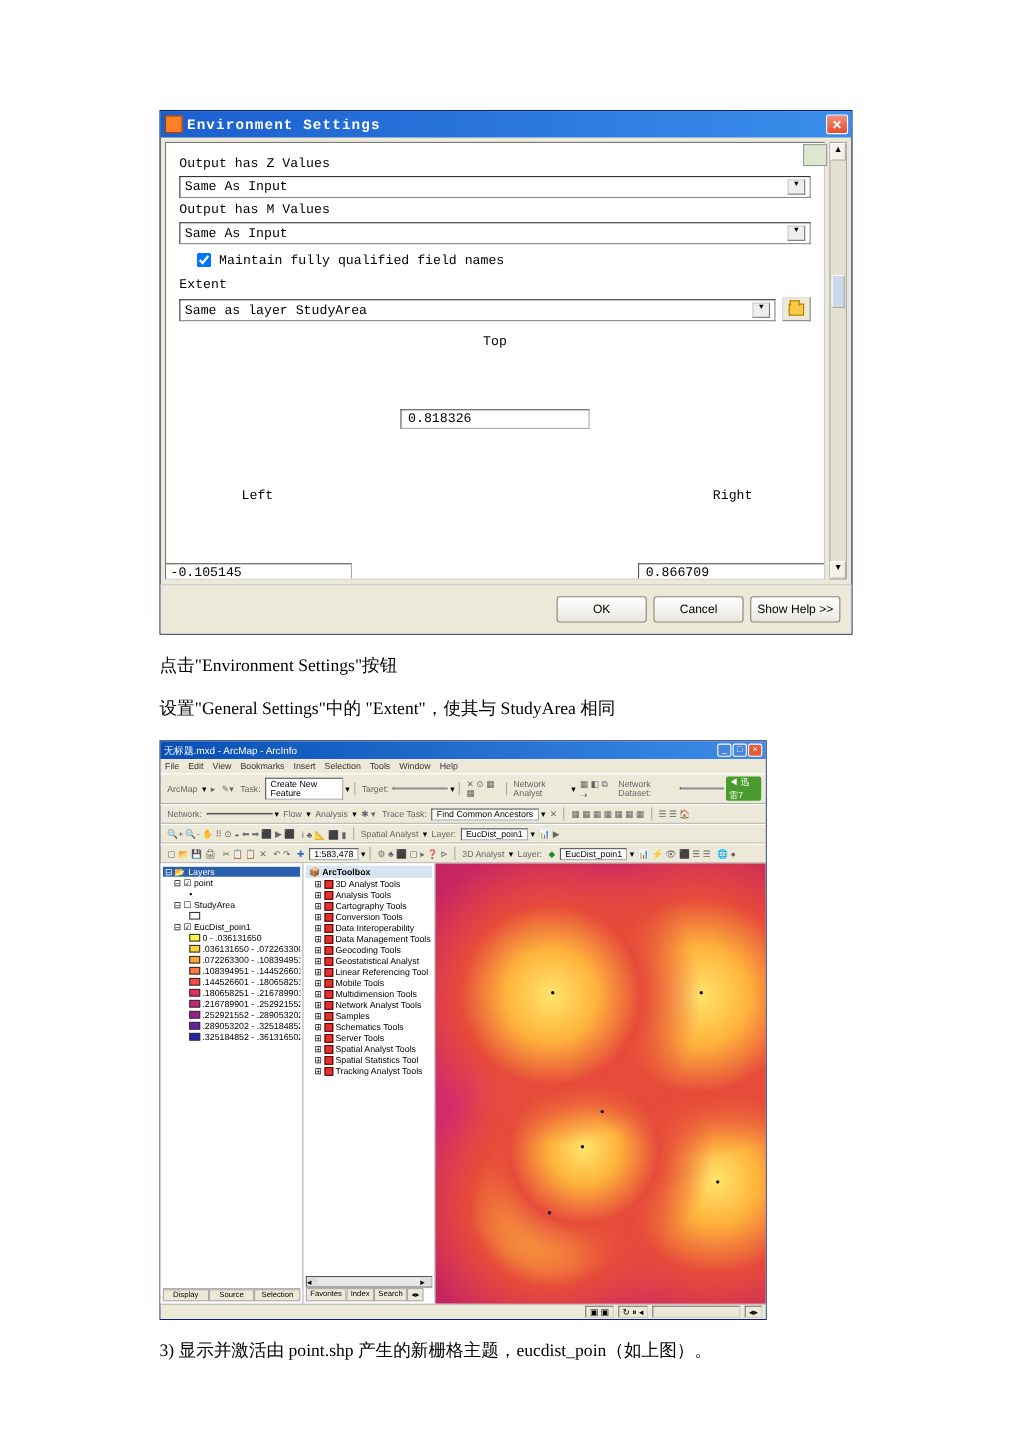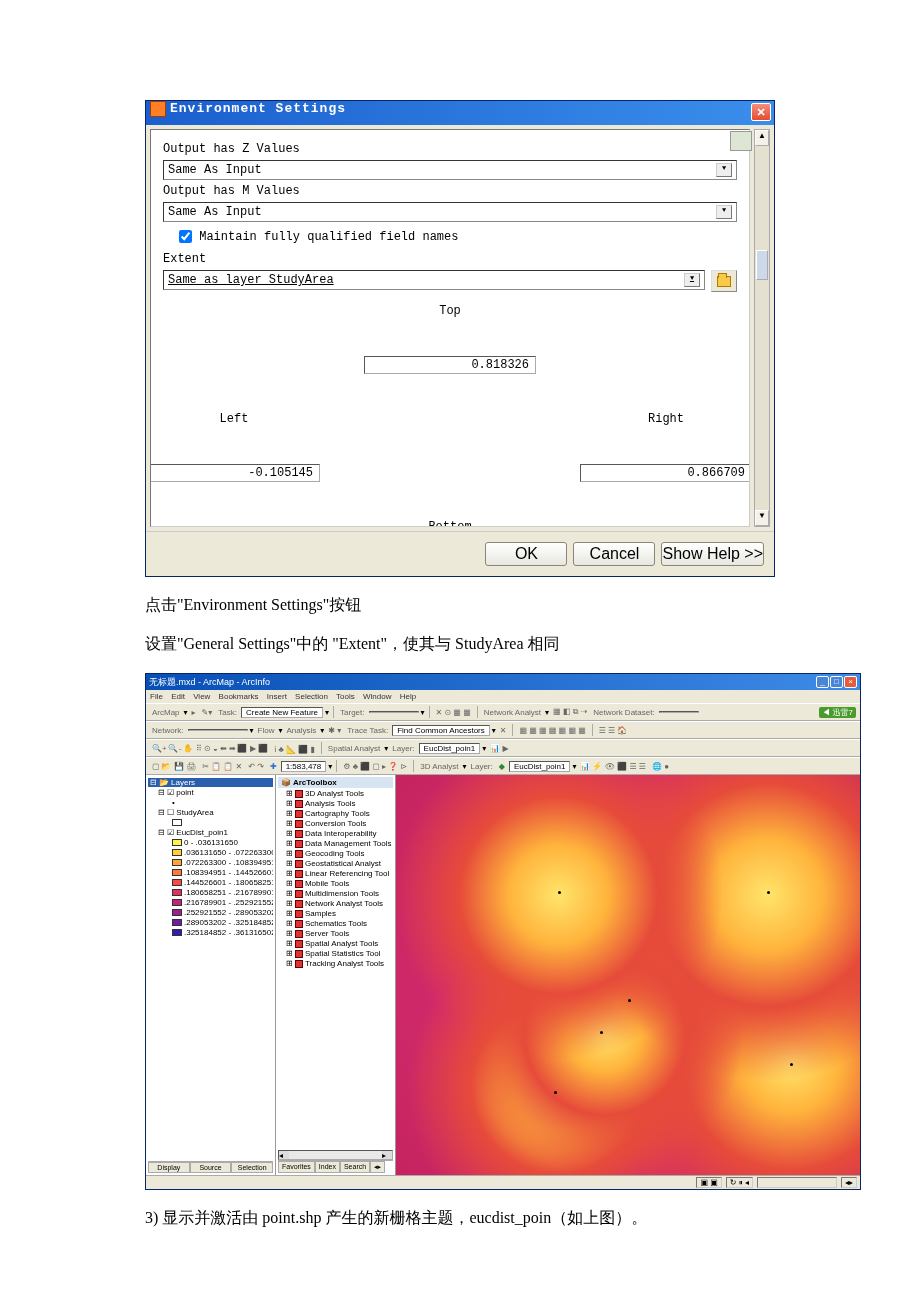--- a/index.html
+++ b/index.html
@@ -12,20 +12,21 @@
     
     .win-dialog {
       border: 1px solid #0a246a;
       background: #ece9d8;
       width: 630px;
     }
     .titlebar {
       background: linear-gradient(to right, #1b5fce, #3a8eeb);
       color: #fff;
       display: flex;
+      align-items: center;
       height: 24px;
       padding-left: 4px;
       font-family: Tahoma, sans-serif;
       font-size: 13px;
     }
     .titlebar .icon-left {
       width: 16px; height: 16px; margin-right: 4px;
       background: #ff7f27;
       display: inline-block;
       border: 1px solid #a04000;
@@ -72,41 +73,41 @@
     .label-row { margin: 4px 0; }
     .inset-input {
       border:1px inset #888; background:#fff; padding:2px 4px; width:100%;
       display:flex; align-items:center; min-height:18px;
       font-family:"Courier New", monospace;
     }
     .inset-input .dd { margin-left:auto; width:16px; height:14px; background:#eee; border:1px outset #ccc; font-size:7px; text-align:center; }
     .check-row { margin:8px 16px; }
     .check-row input { vertical-align:middle; }
     .extent-sec { margin-top:6px; }
-    .row-with-browse { display:flex; gap:6px; align-items:flex-start; margin:4px 0 10px 0;text-decoration:underline;}
+    .row-with-browse { display:flex; gap:6px; align-items:flex-end; margin:4px 0 10px 0;}
     .row-with-browse .inset-input { flex:1; }
     .browse-btn { width:26px;height:22px; background:#ece9d8; border:1px outset #ddd; display:flex; align-items:center; justify-content:center; }
     .folder-icon { width:14px;height:11px; background:#f9c94a; border:1px solid #b07c00; position:relative; }
     .folder-icon::before { content:""; position:absolute; top:-4px; left:0; width:7px;height:4px; background:#f9c94a; border:1px solid #b07c00; border-bottom:none; }
     .extent-grid { display:grid; grid-template-columns: 180px 180px 180px; justify-content:center; font-size:12px;gap:36px; }
     .extent-grid .cell { text-align:center; padding:2px; }
-    .extent-grid .numcell { text-align:right; border:1px inset #aaa; background:#fff; padding:1px 6px; min-height:16px; margin: 0 4px;}
+    .extent-grid .numcell { border:1px inset #aaa; background:#fff; padding:1px 6px; min-height:16px; margin: 16px 4px;}
     .dlg-footer {
       display:flex; justify-content:flex-end; gap:6px; padding:10px; border-top:1px solid #ccc;
       background:#ece9d8;
     }
     .dlg-footer button {
-      min-width:82px; height:24px; font-size:16px;
+      min-width:82px; height:24px; font-size:11px;
       background:linear-gradient(#fff,#e8e8e0);
       border:1px solid #8a867a; border-radius:3px;
     }
     
     .doc-p { font-size:16px; margin:18px 0; font-family: "SimSun", serif; }
     
-    .arcmap-window { border:1px solid #0a246a; width:716px; font-size:9px; font-family:Tahoma, sans-serif; }
+    .arcmap-window { border:1px solid #0a246a; width:552px; font-size:9px; font-family:Tahoma, sans-serif; }
     .arcmap-title {
       background: linear-gradient(to right, #084fb5, #3d8be7);
       color:#fff; height:16px; display:flex; align-items:center; padding:0 3px;
     }
     .arcmap-title span.flex { flex:1; }
     .winbtns { display:flex; gap:1px; }
     .winbtns div { width:13px;height:12px; background:#4a86d6; border:1px solid #fff; border-radius:2px; color:#fff;font-size:8px; text-align:center; line-height:10px;}
     .winbtns .xbtn { background:#e55b3d; }
     .menubar { background:#ece9d8; padding:2px 4px; font-size:8px; color:#333; }
     .menubar span { margin-right:6px; text-decoration:underline; text-decoration-color:transparent;}

